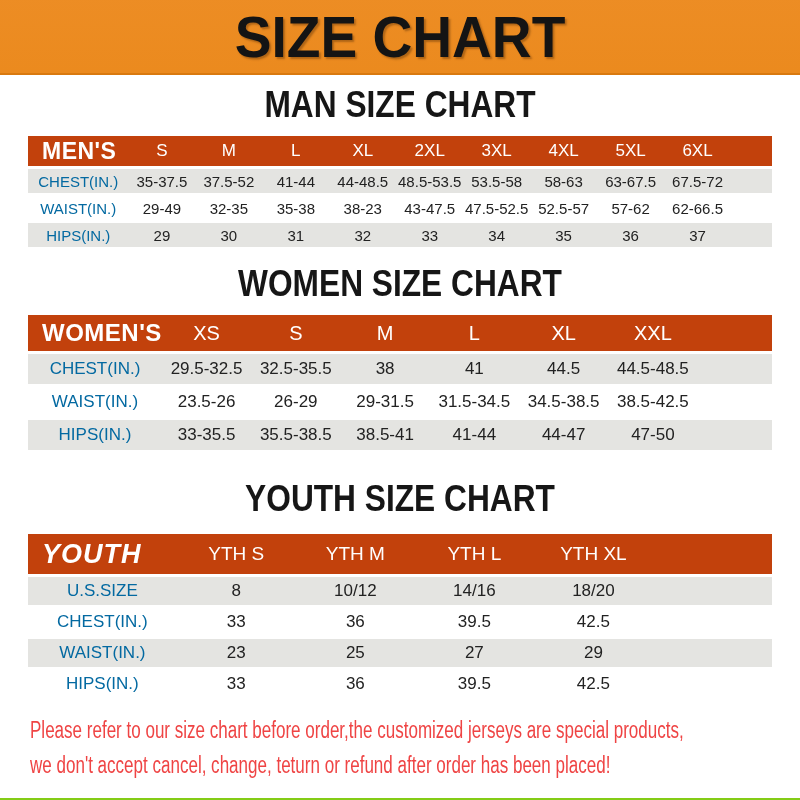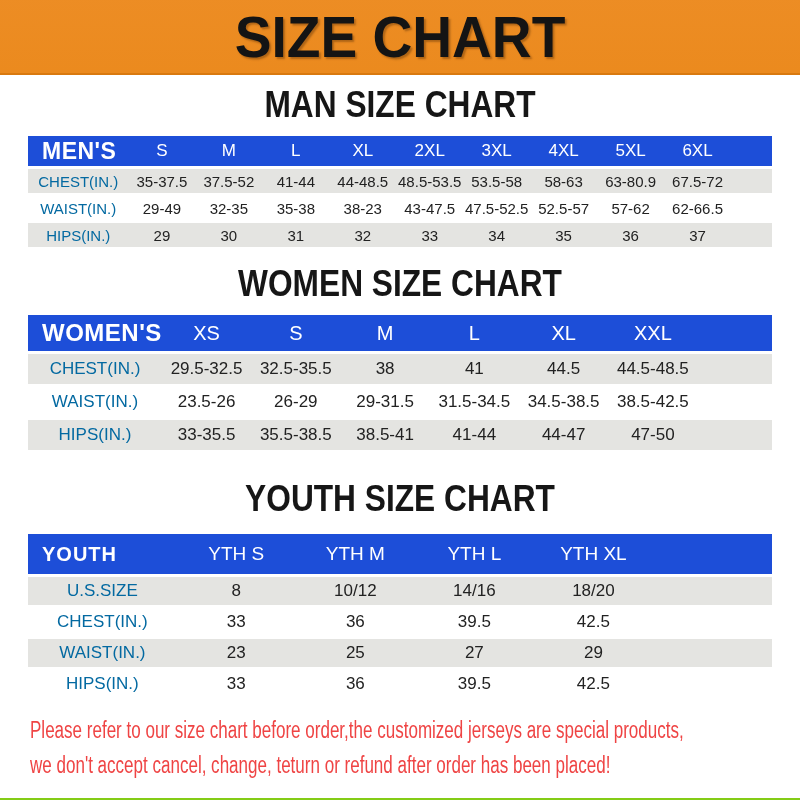--- a/index.html
+++ b/index.html
@@ -20,37 +20,37 @@
   .section-title { text-align:center; font-size:36px; font-weight:bold; color:#161616;
                    line-height:40px; transform:scaleX(0.88); white-space:nowrap; }
   .title-men   { margin-top:10px; margin-bottom:8px; }
   .title-women { margin-top:14px; margin-bottom:8px; }
   .title-youth { margin-top:26px; margin-bottom:12px; }
 
   
   table.size-table { width:744px; margin:0 auto; table-layout:fixed;
                      border-collapse:separate; border-spacing:0 3px; }
   table.size-table th, table.size-table td { overflow:hidden; white-space:nowrap; }
-  .bar th { background:#1d4ed8; color:#ffffff; font-weight:normal; text-align:center; }
+  .bar th { background:#c2410c; color:#ffffff; font-weight:normal; text-align:center; }
   .bar th.bar-label { text-align:left; padding-left:14px; font-weight:bold; letter-spacing:0.5px; }
   tbody td { text-align:center; color:#222; background:#ffffff; }
   tbody td.row-label { color:#0369a1;text-align:center; }
   tbody tr:nth-child(odd) td { background:#E4E4E1; }
 
   
   .tbl-men .bar th { height:30px; font-size:17px; }
   .tbl-men .bar th.bar-label { font-size:23px; }
   .tbl-men tbody td { height:24px; font-size:15px; }
   
   .tbl-women .bar th { height:36px; font-size:20px; }
   .tbl-women .bar th.bar-label { font-size:24px; }
   .tbl-women tbody td { height:30px; font-size:17px; }
   
   .tbl-youth .bar th { height:40px; font-size:19px; }
-  .tbl-youth .bar th.bar-label { font-size:20px; letter-spacing:1px; }
+  .tbl-youth .bar th.bar-label { font-size:27px; letter-spacing:1px;font-style:italic; }
   .tbl-youth tbody td { height:28px; font-size:17px; }
 
   
   .footer-note { margin-top:12px; padding-left:30px; color:#ef4444;
                  font-size:23px; line-height:35px; }
   .footer-note .note-line { transform:scaleX(0.74); transform-origin:left center;
                             white-space:nowrap; }
 </style>
 </head>
 <body>
@@ -94,21 +94,21 @@
     <tbody>
       <tr>
         <td class="row-label">CHEST(IN.)</td>
         <td>35-37.5</td>
         <td>37.5-52</td>
         <td>41-44</td>
         <td>44-48.5</td>
         <td>48.5-53.5</td>
         <td>53.5-58</td>
         <td>58-63</td>
-        <td>63-80.9</td>
+        <td>63-67.5</td>
         <td>67.5-72</td>
         <td></td>
       </tr>
       <tr>
         <td class="row-label">WAIST(IN.)</td>
         <td>29-49</td>
         <td>32-35</td>
         <td>35-38</td>
         <td>38-23</td>
         <td>43-47.5</td>

